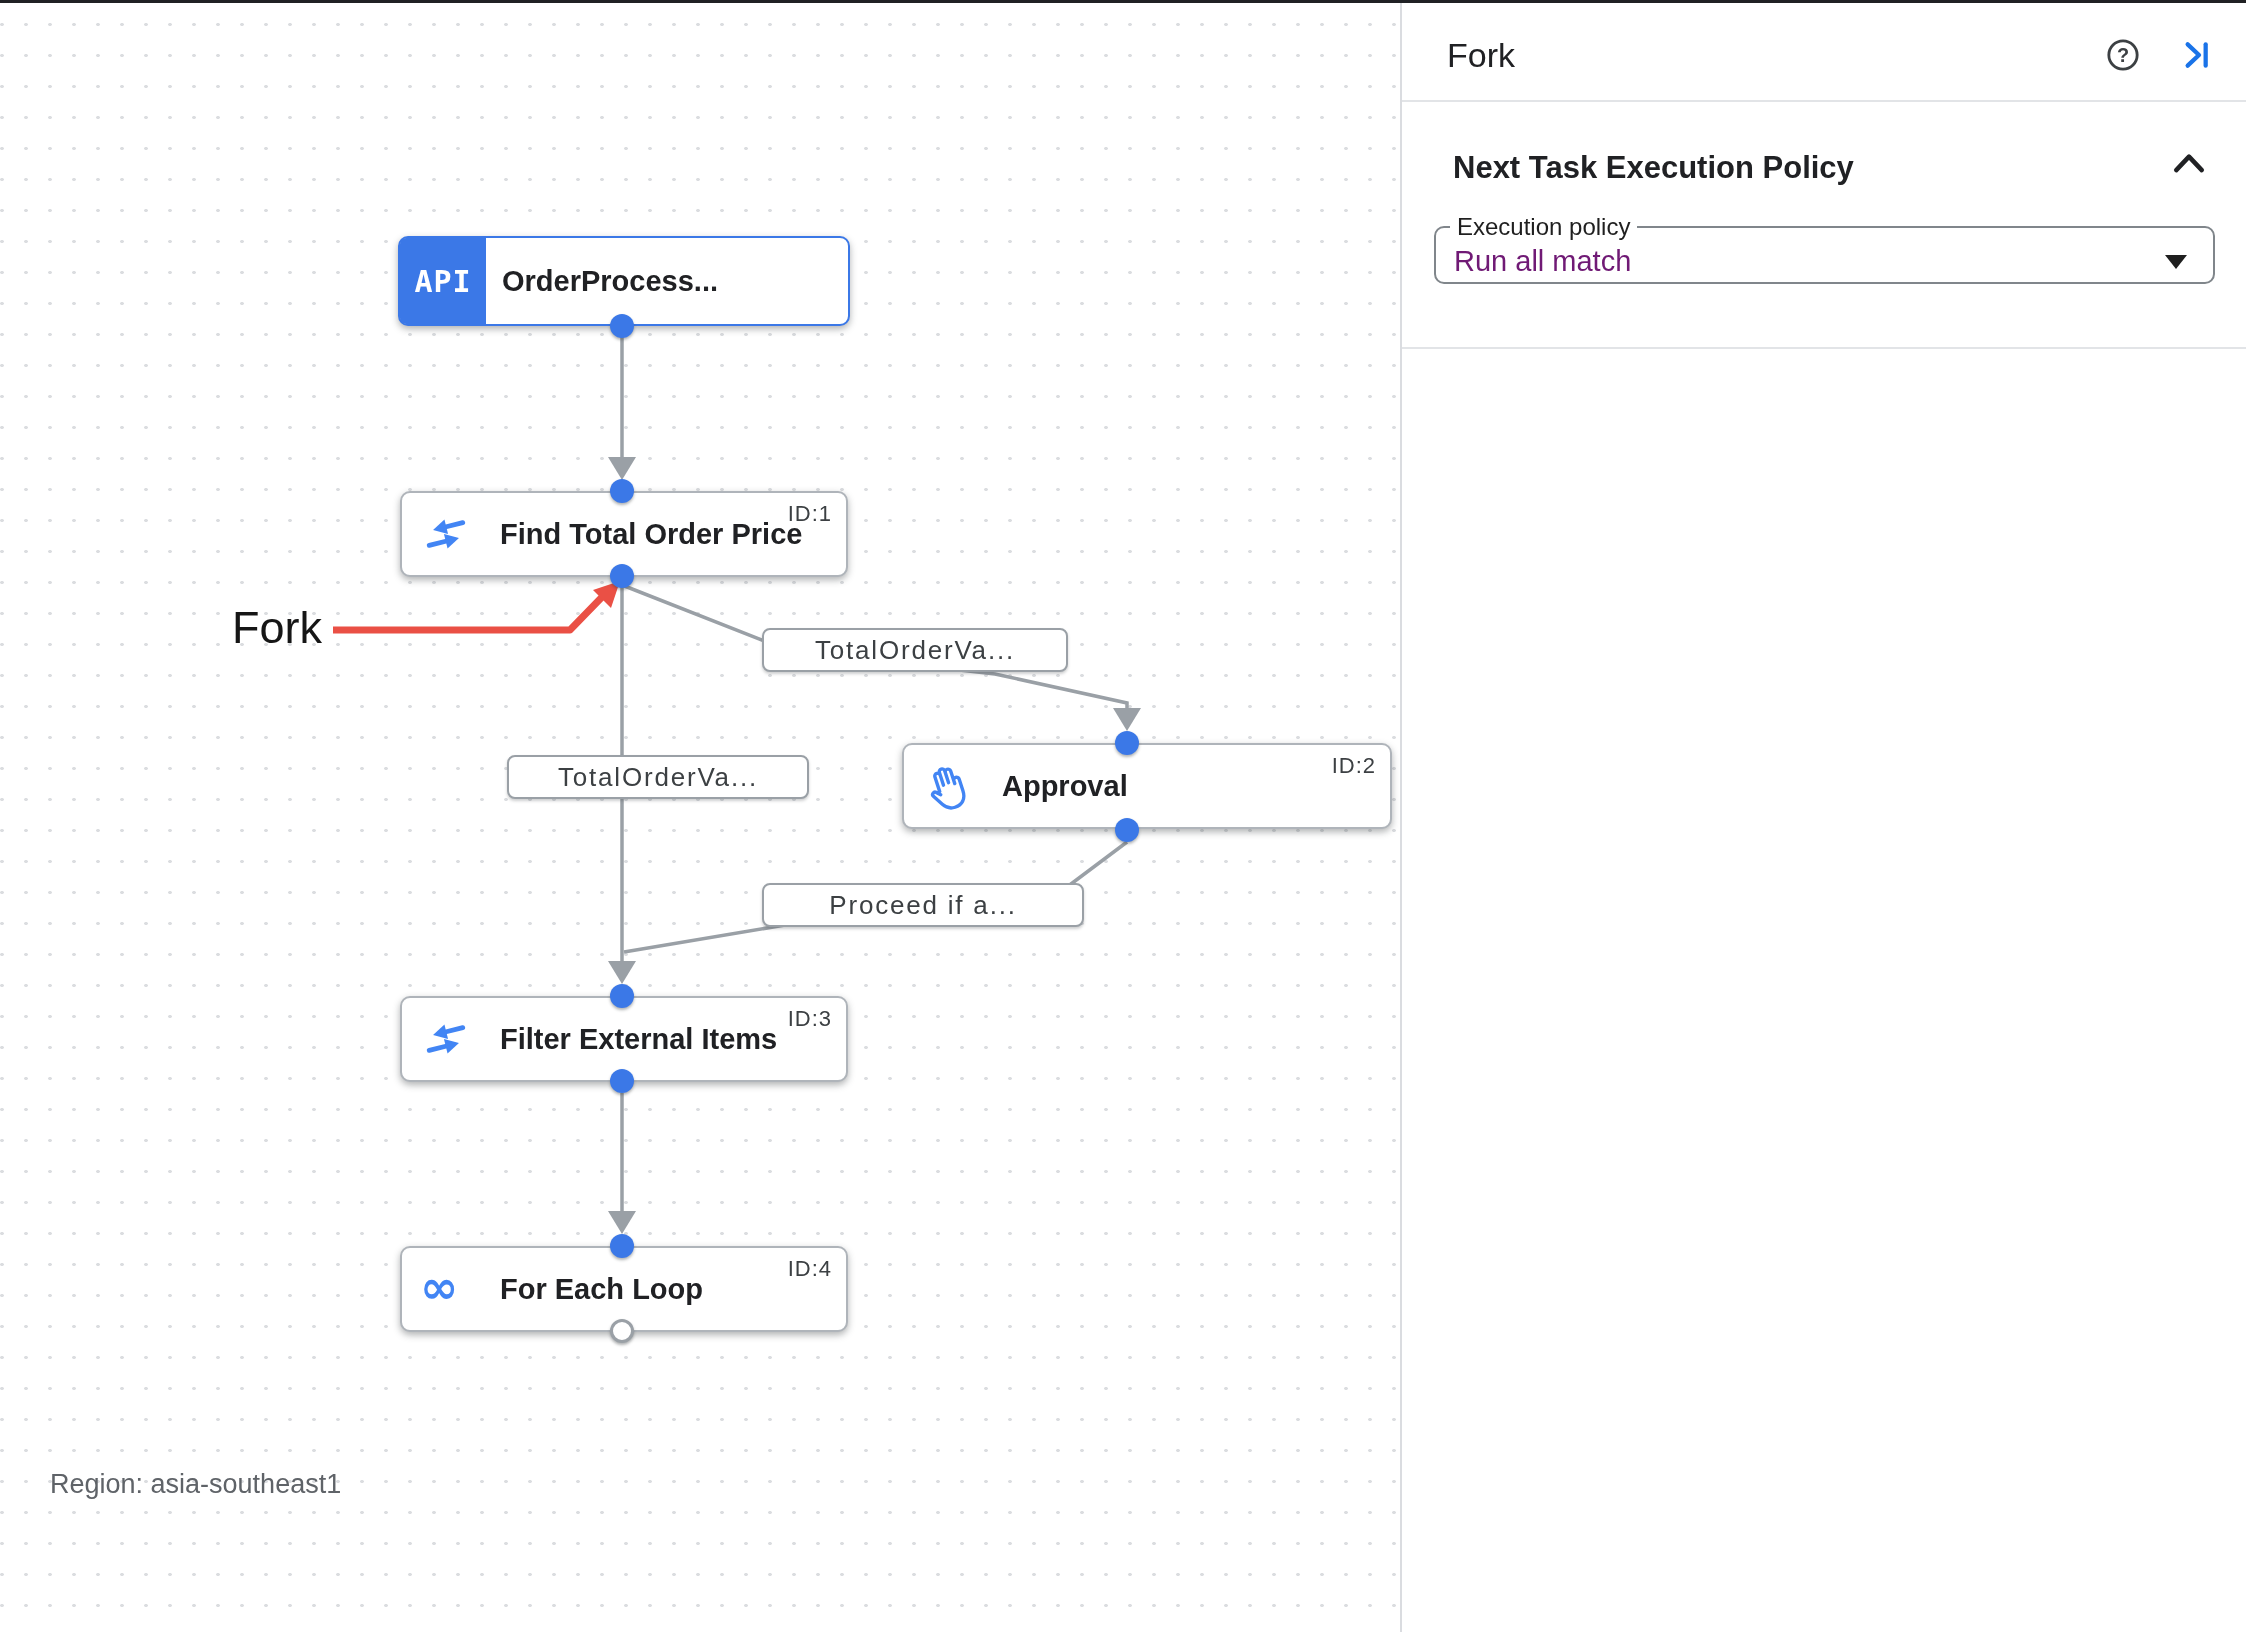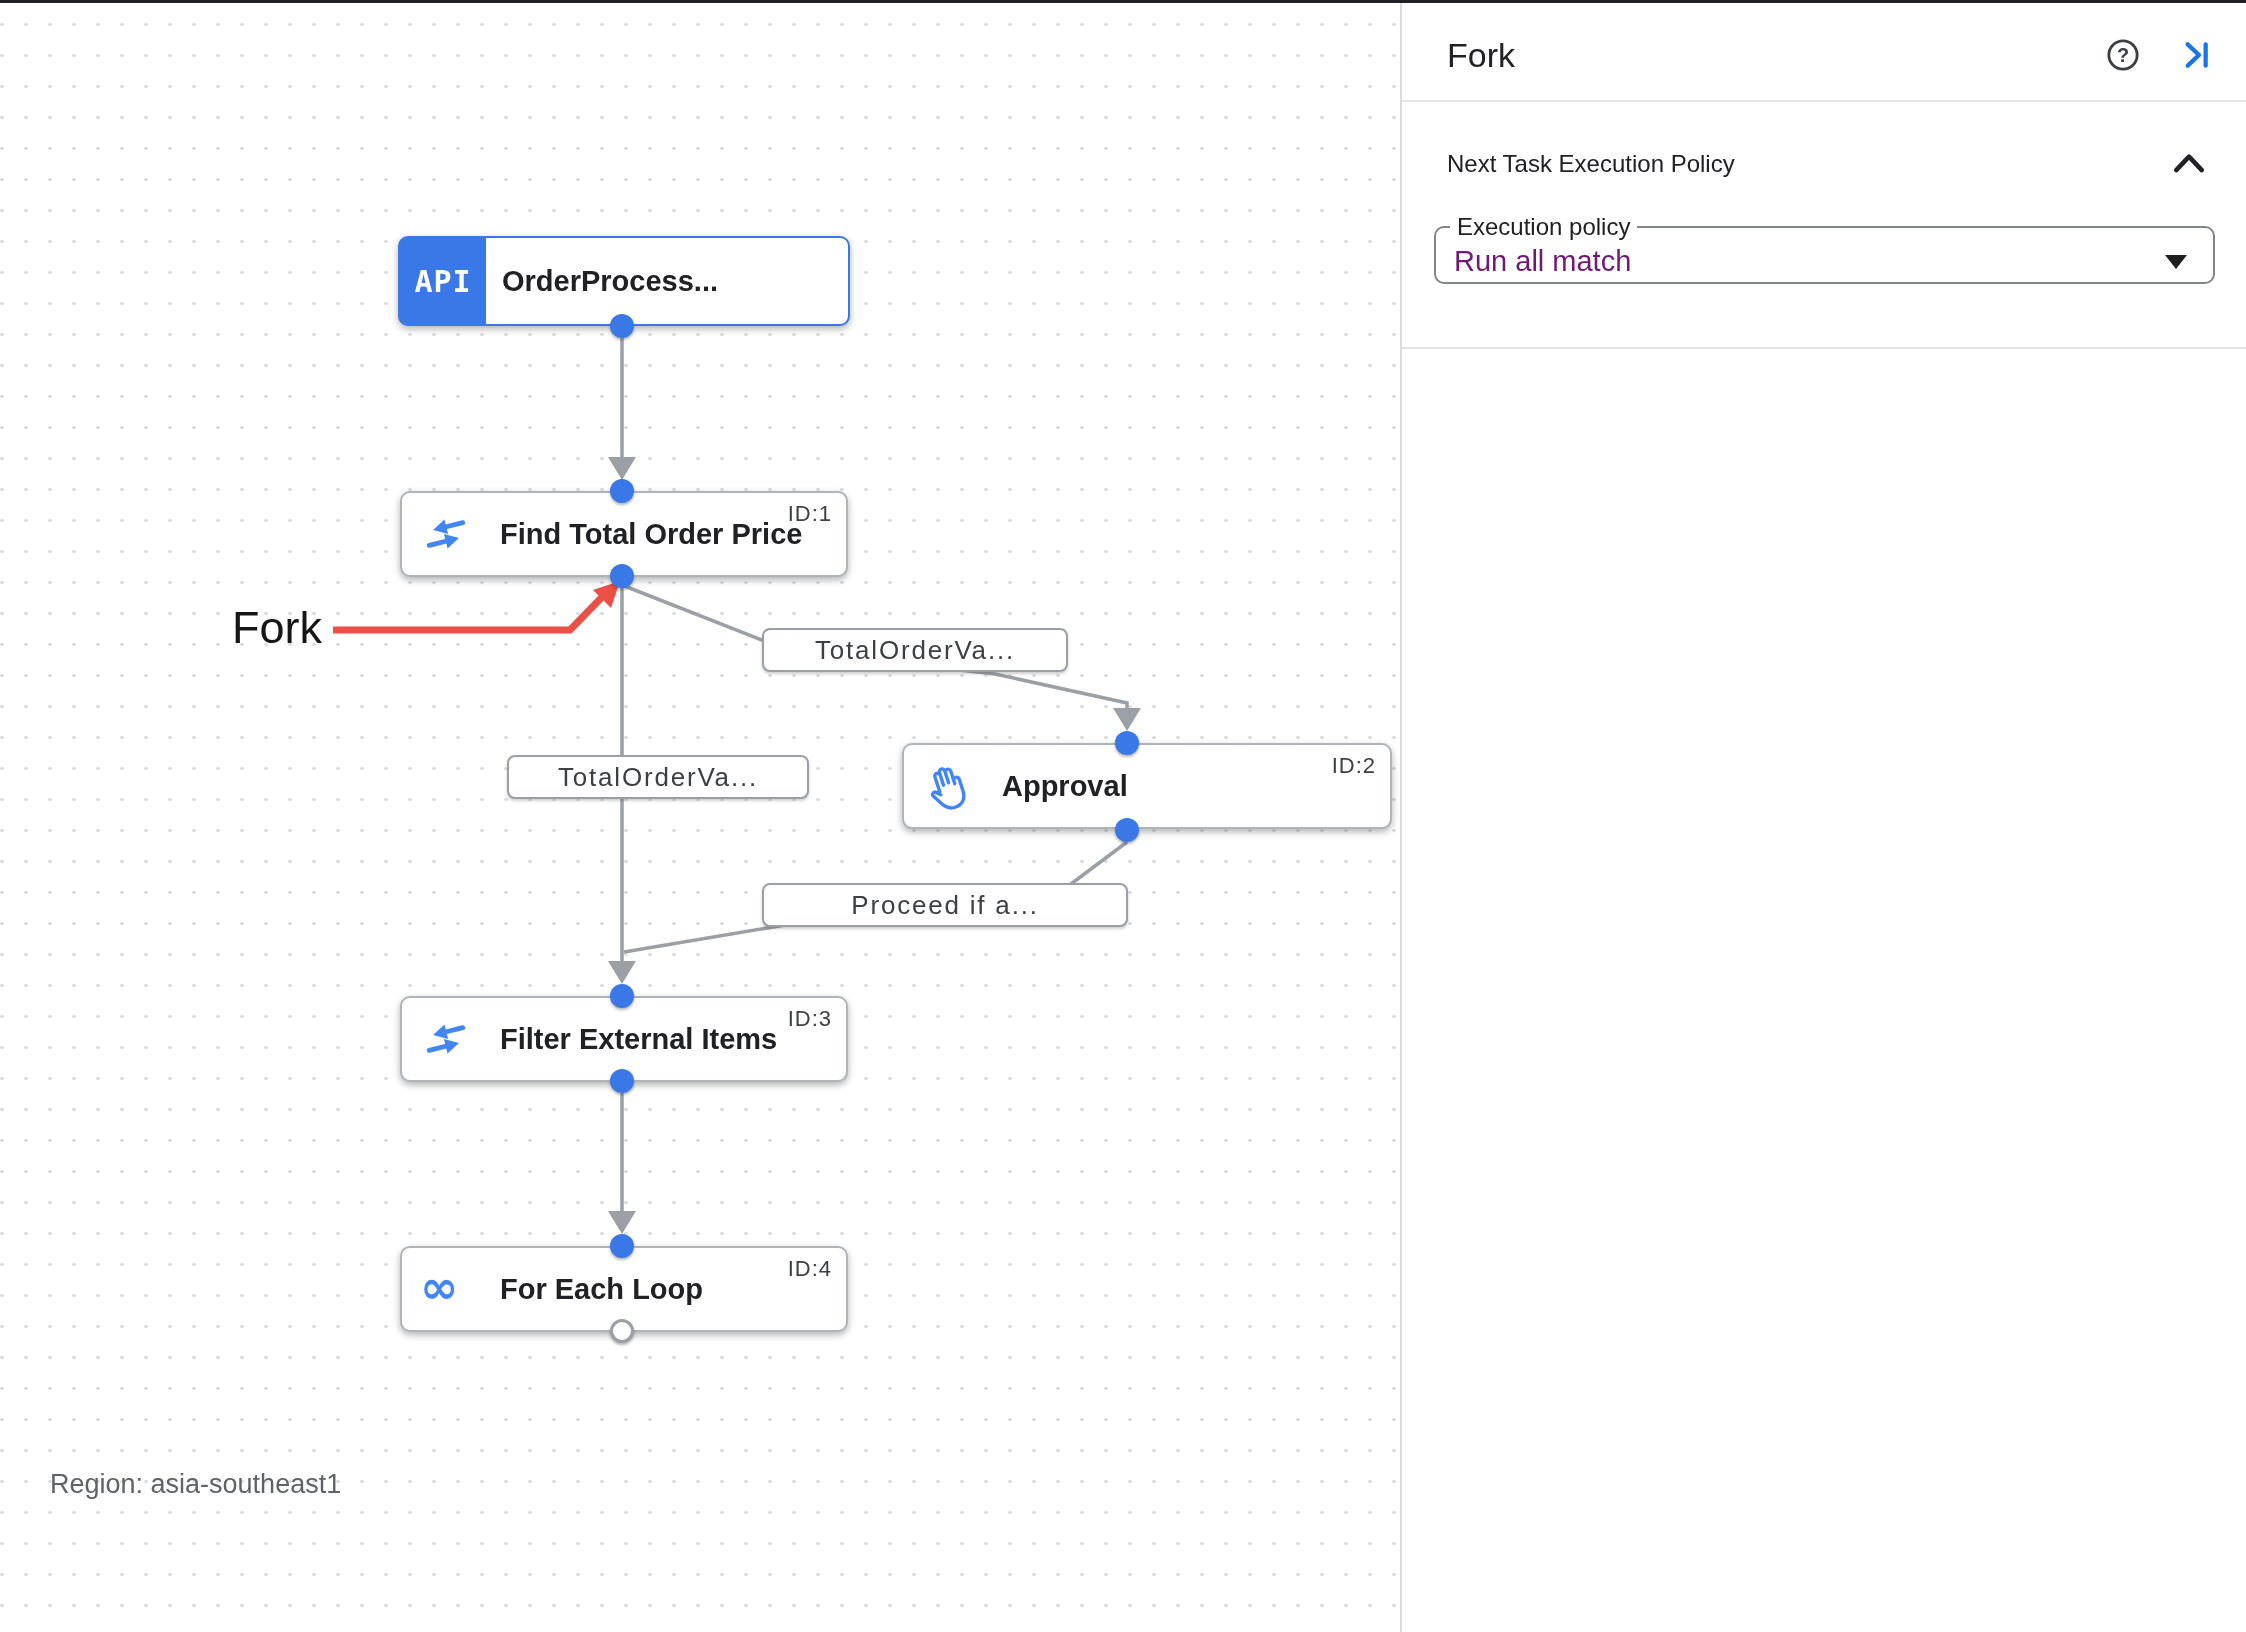--- a/index.html
+++ b/index.html
@@ -64,21 +64,21 @@
     position:absolute; left:1400px; top:3px; width:846px; height:1629px; box-sizing:border-box;
     background:#fff; border-left:2px solid #DADCE0; z-index:5;
   }
   .panel-title { position:absolute; left:45px; top:33px; font-size:34px; color:#202124; }
   .icon-btn { position:absolute; width:34px; height:34px; cursor:pointer; background:none; border:none; padding:0; }
   .help-btn { left:704px; top:35px; }
   .collapse-btn { left:778px; top:36px; }
   .divider { position:absolute; left:0; width:846px; height:2px; background:#E2E4E7; }
   .divider-1 { top:97px; }
   .divider-2 { top:344px; }
-  .section-heading { position:absolute; left:45px; top:147px; font-size:24px; font-weight:normal; color:#202124; }
+  .section-heading { position:absolute; left:51px; top:147px; font-size:31px; font-weight:bold; color:#202124; }
   .caret-btn { left:770px; top:144px; }
 
   .select-field {
     position:absolute; left:32px; top:223px; width:781px; height:58px; box-sizing:border-box;
     border:2px solid #80868B; border-radius:10px; background:#fff; cursor:pointer;
   }
   .select-label { position:absolute; left:14px; top:-15px; background:#fff; padding:0 7px;
     font-size:24px; font-weight:500; color:#1F1F1F; white-space:nowrap; }
   .select-value { position:absolute; left:18px; top:0; line-height:66px; font-size:29px; color:#701a75; }
   .select-caret { position:absolute; right:26px; top:27px; width:0; height:0;
@@ -163,21 +163,21 @@
     </div>
 
     <div class="task-node" style="left:400px;top:1243px;">
       <span class="loop-glyph">∞</span>
       <span class="node-title">For Each Loop</span>
       <span class="node-id">ID:4</span>
     </div>
 
     <div class="edge-label" style="left:762px;top:625px;width:306px;">TotalOrderVa...</div>
     <div class="edge-label" style="left:507px;top:752px;width:302px;">TotalOrderVa...</div>
-    <div class="edge-label" style="left:762px;top:880px;width:366px;">Proceed if a...</div>
+    <div class="edge-label" style="left:762px;top:880px;width:322px;">Proceed if a...</div>
 
     <div class="dot" style="left:610px;top:311px;"></div>
     <div class="dot" style="left:610px;top:476px;"></div>
     <div class="dot" style="left:610px;top:561px;"></div>
     <div class="dot" style="left:1115px;top:728px;"></div>
     <div class="dot" style="left:1115px;top:815px;"></div>
     <div class="dot" style="left:610px;top:981px;"></div>
     <div class="dot" style="left:610px;top:1066px;"></div>
     <div class="dot" style="left:610px;top:1231px;"></div>
     <div class="dot open" style="left:610px;top:1316px;"></div>

